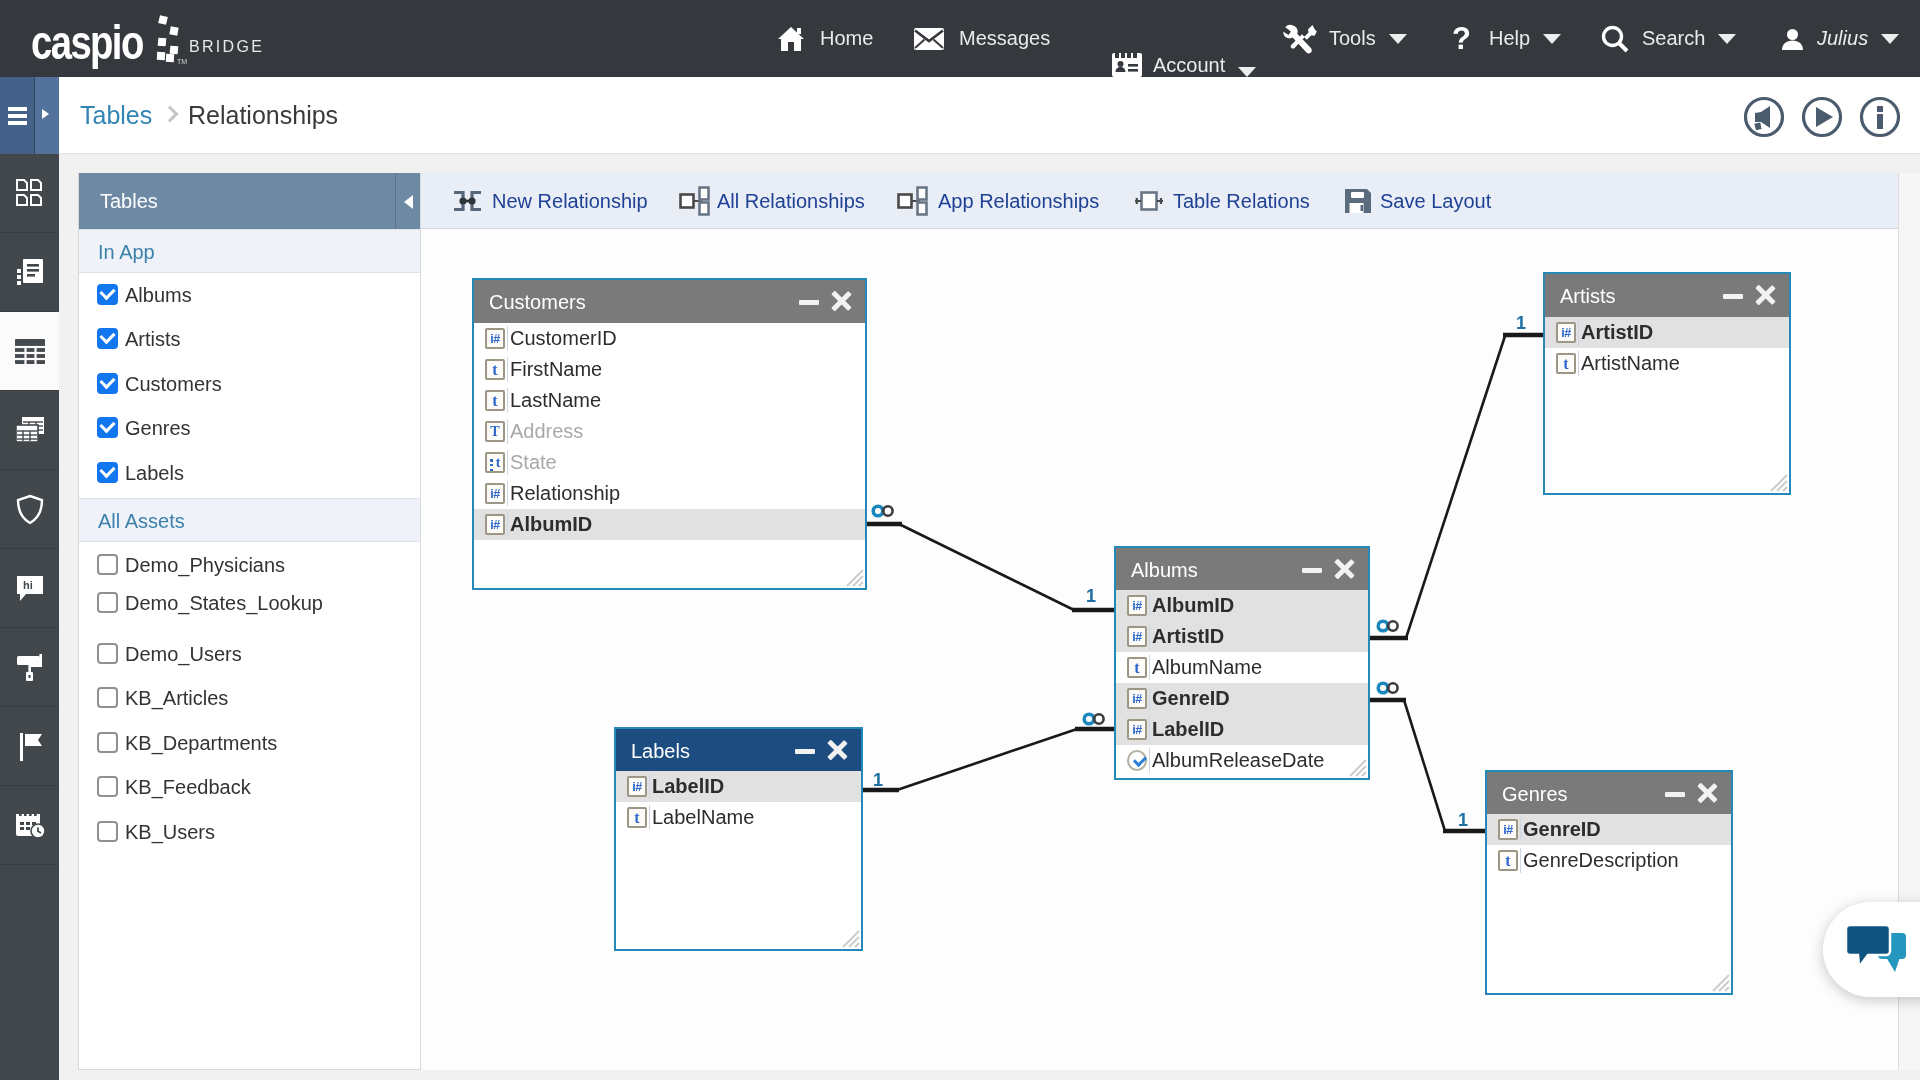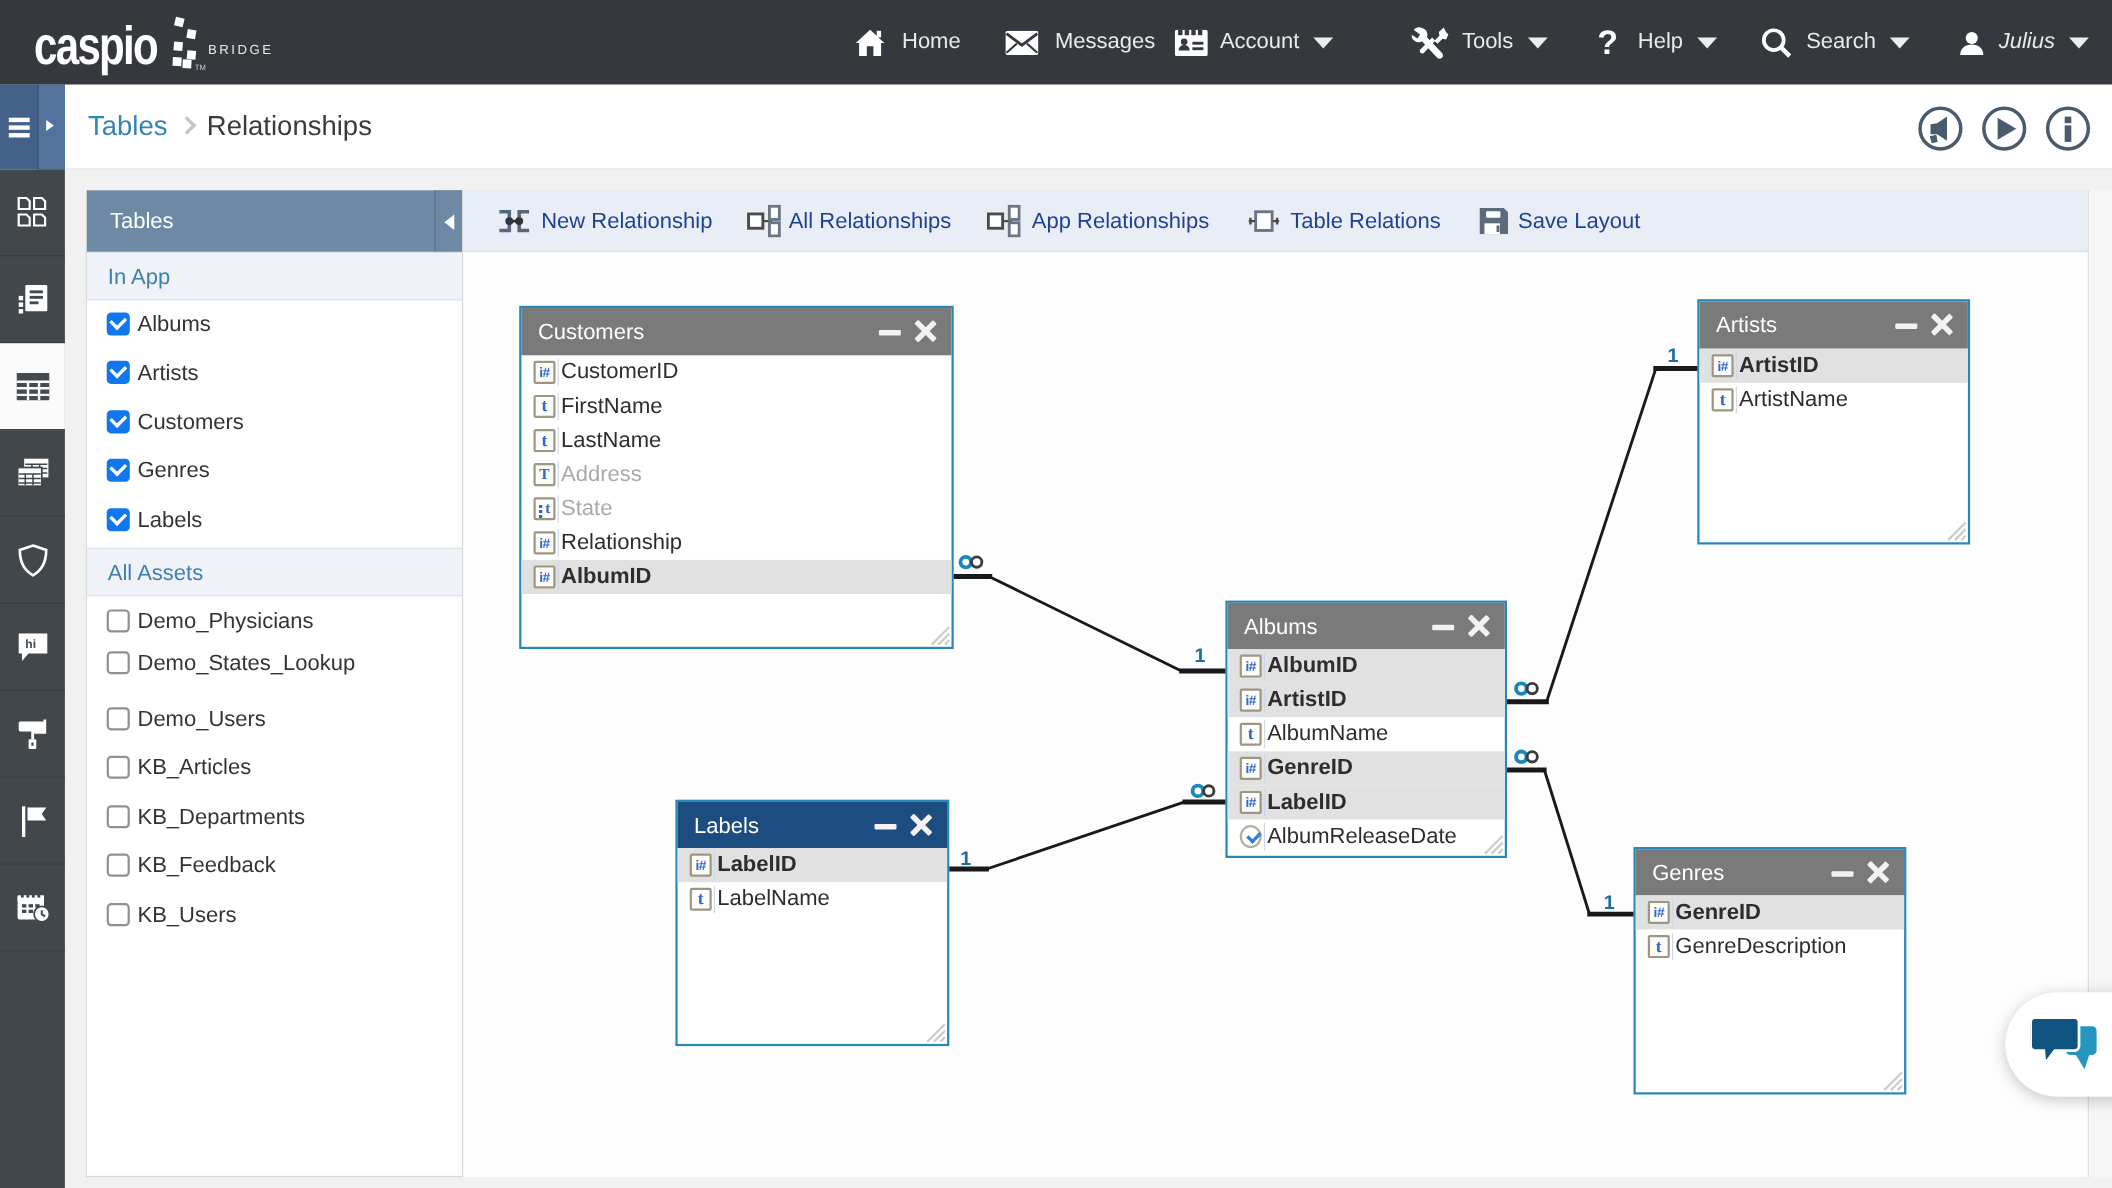--- a/index.html
+++ b/index.html
@@ -85,38 +85,38 @@
     <div class="abs" style="left:31px; top:14px; color:#ffffff; font-size:49px; font-weight:bold; letter-spacing:-2px; transform:scaleX(0.78); transform-origin:left top; white-space:nowrap;">caspio</div>
     <svg class="abs" style="left:153px; top:13px;" width="36" height="54" viewBox="0 0 36 54" fill="#ffffff">
       <rect x="6" y="3" width="8" height="8" transform="rotate(14 10 7)"></rect>
       <rect x="17" y="14" width="8" height="8" transform="rotate(10 21 18)"></rect>
       <rect x="5" y="25" width="8" height="8" transform="rotate(5 9 29)"></rect>
       <rect x="17" y="33" width="8" height="8" transform="rotate(5 21 37)"></rect>
       <rect x="4" y="39" width="8" height="8" transform="rotate(3 8 43)"></rect>
       <rect x="13" y="41" width="8" height="8" transform="rotate(3 17 45)"></rect>
       <text x="24" y="51" font-size="7" fill="#cfd2d4">TM</text>
     </svg>
-    <div class="abs" style="left:189px; top:38px; color:#e8e8e8; font-size:12px; letter-spacing:2.3px;">BRIDGE</div>
+    <div class="abs" style="left:189px; top:38px; color:#e8e8e8; font-size:16px; letter-spacing:2.3px;">BRIDGE</div>
 
     <div class="navitem" style="left:777px;">
       <svg width="28" height="26" viewBox="0 0 28 26">
           <path d="M14 1 L27 13 24 13 24 25 17 25 17 16 11 16 11 25 4 25 4 13 1 13 Z" fill="#ffffff"></path>
           <rect x="20" y="2" width="4" height="6" fill="#ffffff"></rect>
         </svg>
       <span style="margin-left:15px;">Home</span>
     </div>
     <div class="navitem" style="left:914px;">
       <svg width="30" height="22" viewBox="0 0 30 22">
           <rect width="30" height="22" rx="2" fill="#ffffff"></rect>
           <path d="M1 2.5 L15 13 29 2.5" stroke="#35393d" stroke-width="2.6" fill="none"></path>
           <path d="M1 20 L10.5 11.5 M29 20 L19.5 11.5" stroke="#35393d" stroke-width="2" fill="none"></path>
         </svg>
       <span style="margin-left:15px;">Messages</span>
     </div>
-    <div class="navitem" style="left:1068px;">
+    <div class="navitem" style="left:1112px;align-items:flex-end;">
       <svg width="30" height="24" viewBox="0 0 30 24">
           <rect width="30" height="24" rx="2" fill="#ffffff"></rect>
           <rect x="3" y="0" width="4" height="5" fill="#35393d"></rect>
           <rect x="9" y="0" width="4" height="5" fill="#35393d"></rect>
           <rect x="15" y="0" width="4" height="5" fill="#35393d"></rect>
           <rect x="21" y="0" width="4" height="5" fill="#35393d"></rect>
           <circle cx="8.5" cy="11" r="3" fill="#35393d"></circle>
           <path d="M3.5 19c0-3 2.2-5 5-5s5 2 5 5z" fill="#35393d"></path>
           <rect x="16" y="11" width="10" height="2.6" fill="#35393d"></rect>
           <rect x="16" y="16" width="10" height="2.6" fill="#35393d"></rect>

